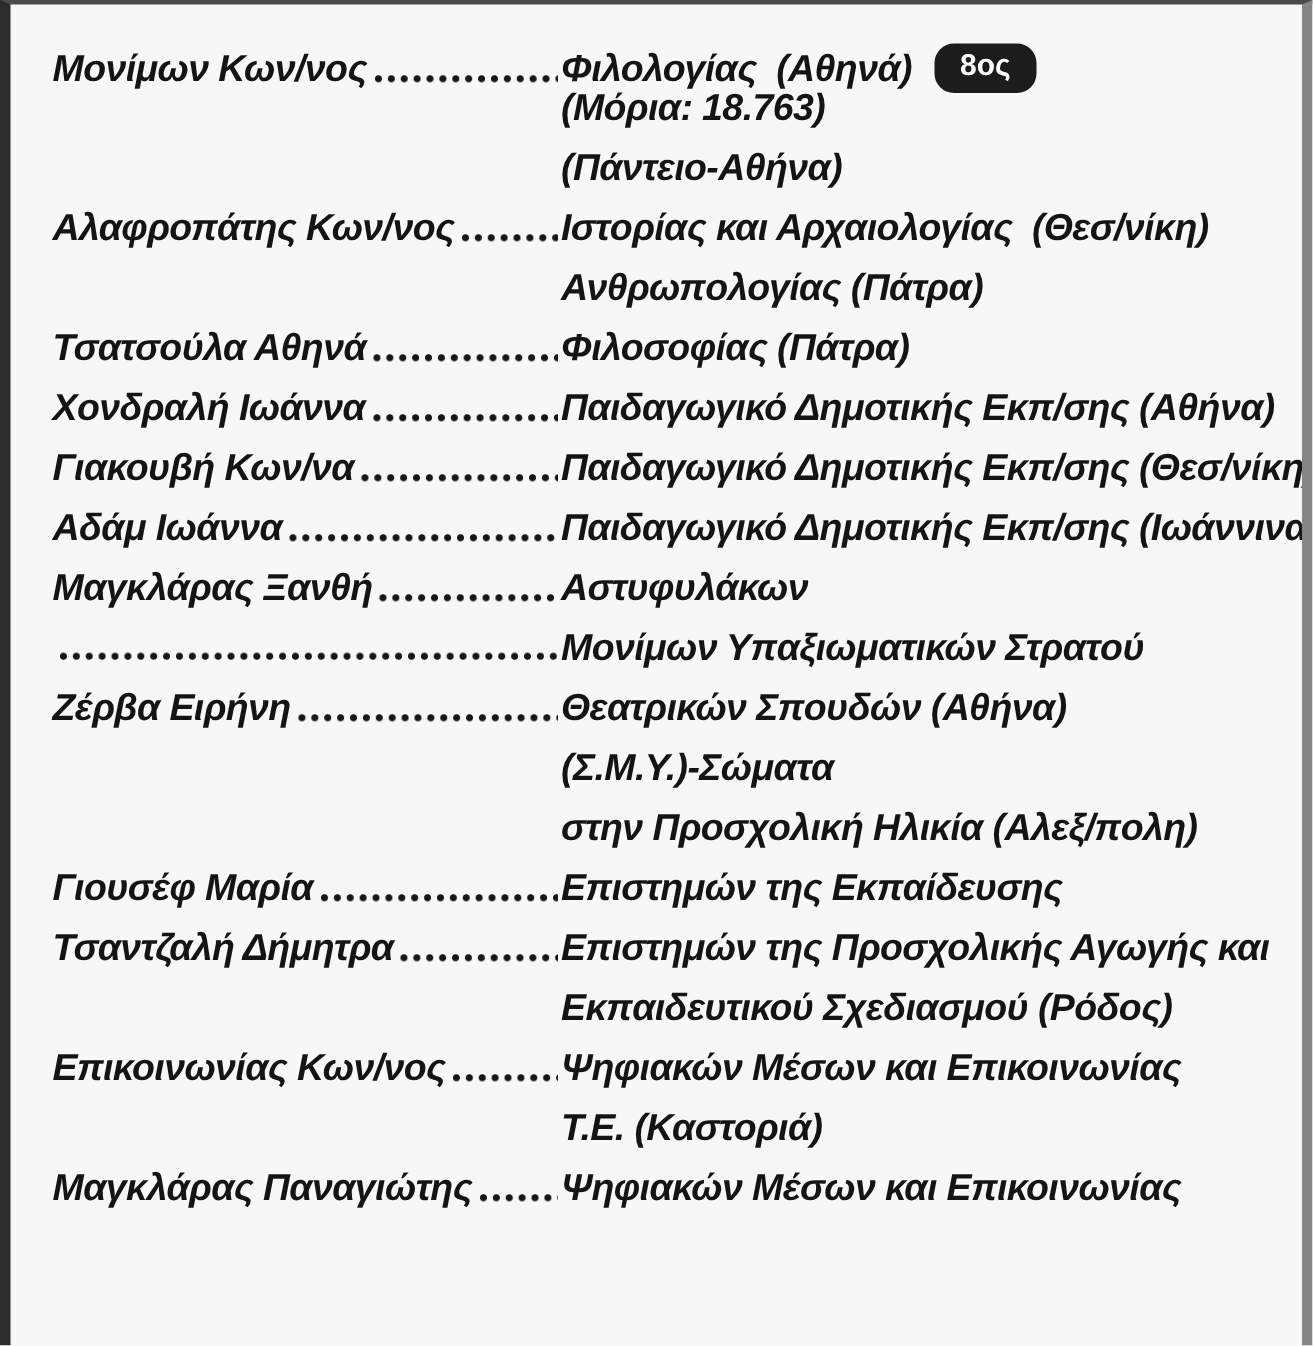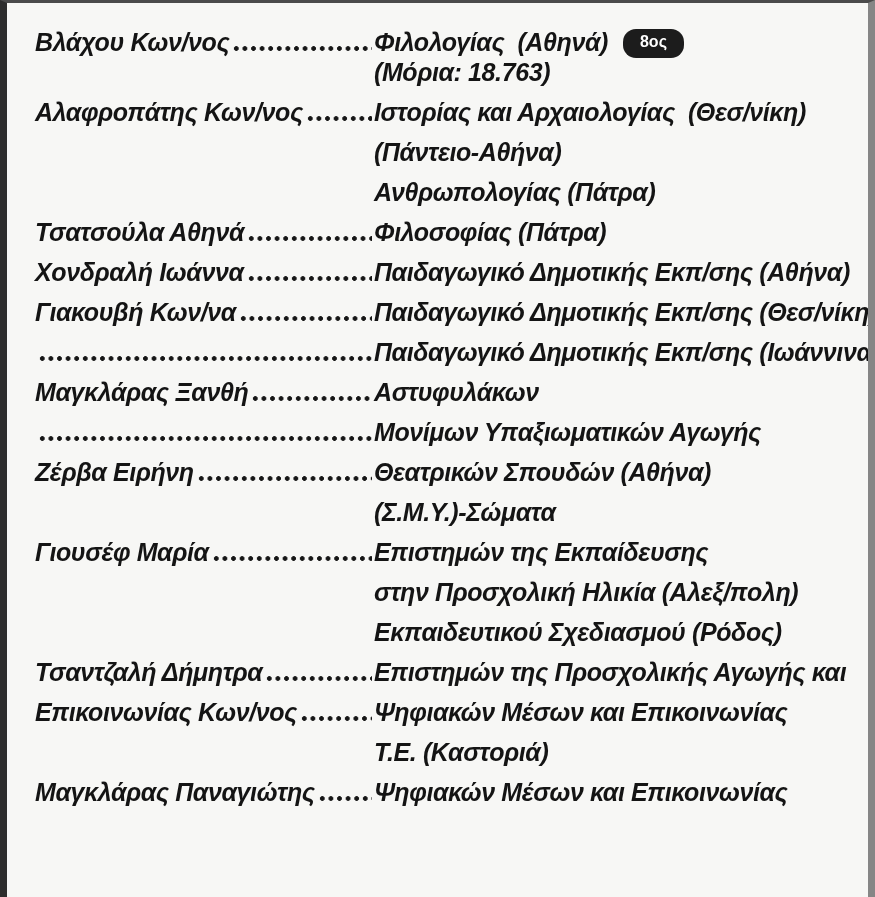--- a/index.html
+++ b/index.html
@@ -61,60 +61,60 @@
   }
   .cont {
     padding-left: 367px;
   }
   .badge {
     display: inline-block;
     background: var(--badge-bg, #1c1c1c);
     color: var(--badge-fg, #ffffff);
     font-style: normal;
     font-weight: bold;
-    font-size: 16px;
+    font-size: 20px;
     line-height: 1;
     padding: 5px 17px 8px 17px;
     border-radius: 13px;
     margin-left: 15px;
     transform: translateY(-4px);
     letter-spacing: 0;
     margin-top: 21px;
   }
 </style>
 </head>
 <body>
 
 <div class="page" style="--page-bg: #f7f7f5; --ink: #141414; --border-top: #4b4b4b; --border-left: #2d2d2d; --border-right: #868686; --badge-bg: #1c1c1c; --badge-fg: #ffffff;">
   <div class="list" id="list">
   <div class="row">
     <div class="name-col">
-      <span class="name">Βλάχου Κων/νος</span>
+      <span class="name">Μονίμων Κων/νος</span>
       <span class="leader"></span>
     </div>
     <span class="dept">Φιλολογίας  (Αθηνά)</span>
   <span class="badge">8ος</span></div>
 
   <div class="row cont">
     <span class="dept">(Μόρια: 18.763)</span>
   </div>
 
 
+  <div class="row cont">
+    <span class="dept">(Πάντειο-Αθήνα)</span>
+  </div>
+
   <div class="row">
     <div class="name-col">
       <span class="name">Αλαφροπάτης Κων/νος</span>
       <span class="leader"></span>
     </div>
     <span class="dept">Ιστορίας και Αρχαιολογίας  (Θεσ/νίκη)</span>
   </div>
 
-  <div class="row cont">
-    <span class="dept">(Πάντειο-Αθήνα)</span>
-  </div>
-
 
   <div class="row cont">
     <span class="dept">Ανθρωπολογίας (Πάτρα)</span>
   </div>
 
   <div class="row">
     <div class="name-col">
       <span class="name">Τσατσούλα Αθηνά</span>
       <span class="leader"></span>
     </div>
@@ -132,74 +132,75 @@
   <div class="row">
     <div class="name-col">
       <span class="name">Γιακουβή Κων/να</span>
       <span class="leader"></span>
     </div>
     <span class="dept">Παιδαγωγικό Δημοτικής Εκπ/σης (Θεσ/νίκη)</span>
   </div>
 
   <div class="row">
     <div class="name-col">
+      <span class="name">Αδάμ Ιωάννα</span>
       <span class="leader"></span>
     </div>
     <span class="dept">Παιδαγωγικό Δημοτικής Εκπ/σης (Ιωάννινα)</span>
   </div>
 
   <div class="row">
     <div class="name-col">
       <span class="name">Μαγκλάρας Ξανθή</span>
       <span class="leader"></span>
     </div>
     <span class="dept">Αστυφυλάκων</span>
   </div>
 
   <div class="row">
     <div class="name-col">
       <span class="leader"></span>
     </div>
-    <span class="dept">Μονίμων Υπαξιωματικών Αγωγής</span>
+    <span class="dept">Μονίμων Υπαξιωματικών Στρατού</span>
   </div>
 
   <div class="row">
     <div class="name-col">
       <span class="name">Ζέρβα Ειρήνη</span>
       <span class="leader"></span>
     </div>
     <span class="dept">Θεατρικών Σπουδών (Αθήνα)</span>
   </div>
 
   <div class="row cont">
     <span class="dept">(Σ.Μ.Υ.)-Σώματα</span>
   </div>
 
+  <div class="row cont">
+    <span class="dept">στην Προσχολική Ηλικία (Αλεξ/πολη)</span>
+  </div>
+
   <div class="row">
     <div class="name-col">
       <span class="name">Γιουσέφ Μαρία</span>
       <span class="leader"></span>
     </div>
     <span class="dept">Επιστημών της Εκπαίδευσης</span>
   </div>
 
-  <div class="row cont">
-    <span class="dept">στην Προσχολική Ηλικία (Αλεξ/πολη)</span>
+  <div class="row">
+    <div class="name-col">
+      <span class="name">Τσαντζαλή Δήμητρα</span>
+      <span class="leader"></span>
+    </div>
+    <span class="dept">Επιστημών της Προσχολικής Αγωγής και</span>
   </div>
 
   <div class="row cont">
     <span class="dept">Εκπαιδευτικού Σχεδιασμού (Ρόδος)</span>
-  </div>
-
-  <div class="row">
-    <div class="name-col">
-      <span class="name">Τσαντζαλή Δήμητρα</span>
-      <span class="leader"></span>
-    </div>
-    <span class="dept">Επιστημών της Προσχολικής Αγωγής και</span>
   </div>
 
   <div class="row">
     <div class="name-col">
       <span class="name">Επικοινωνίας Κων/νος</span>
       <span class="leader"></span>
     </div>
     <span class="dept">Ψηφιακών Μέσων και Επικοινωνίας</span>
   </div>
 

